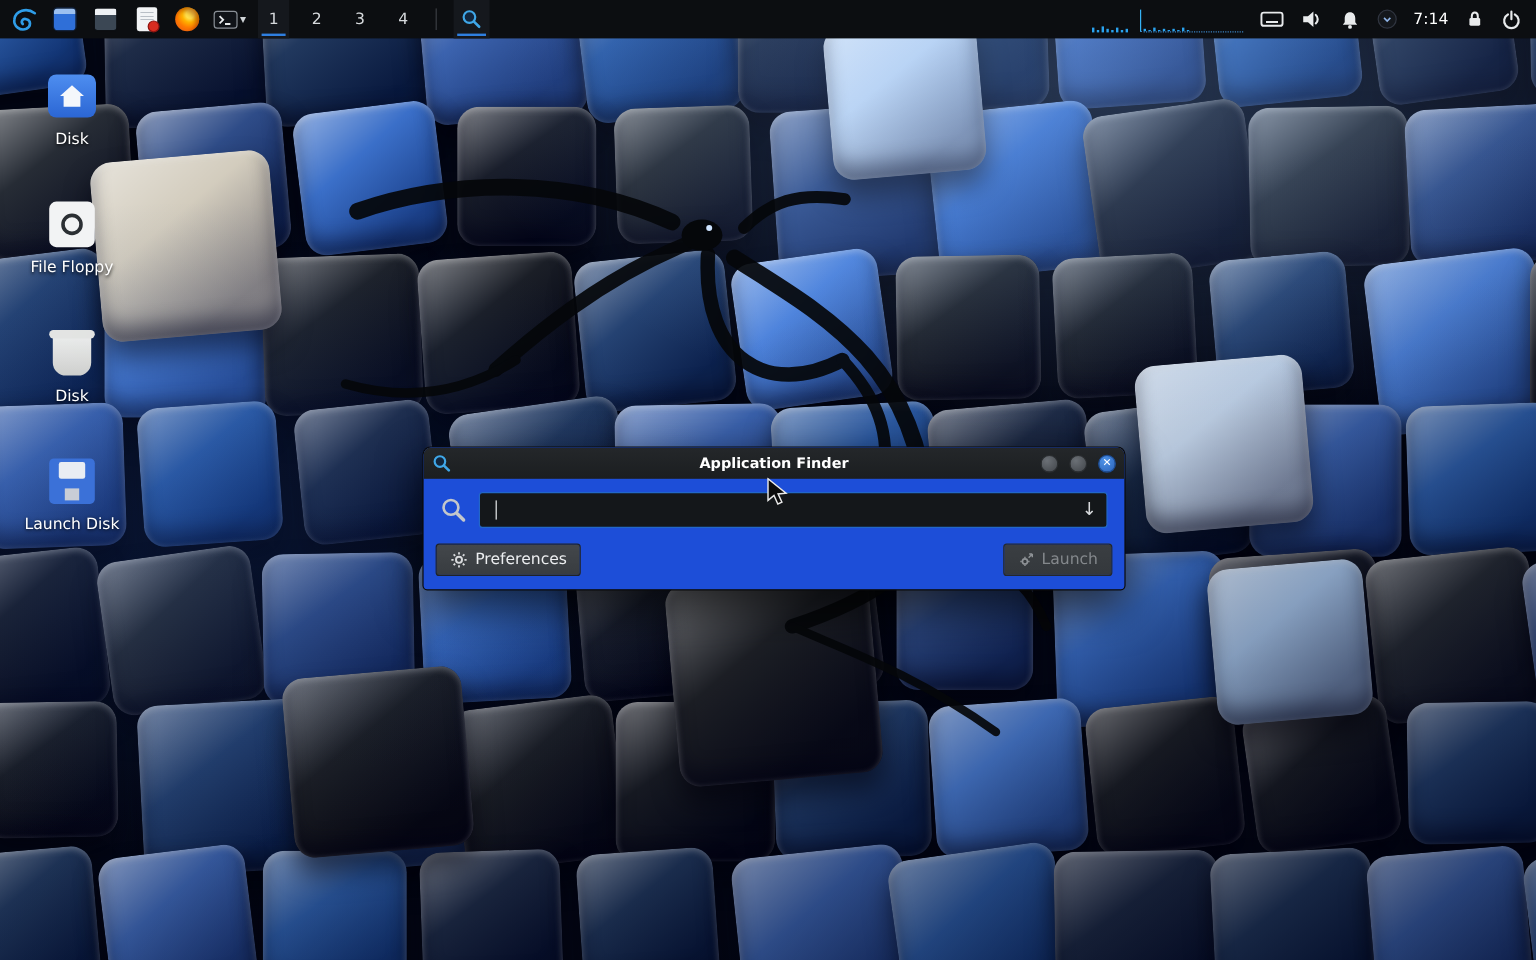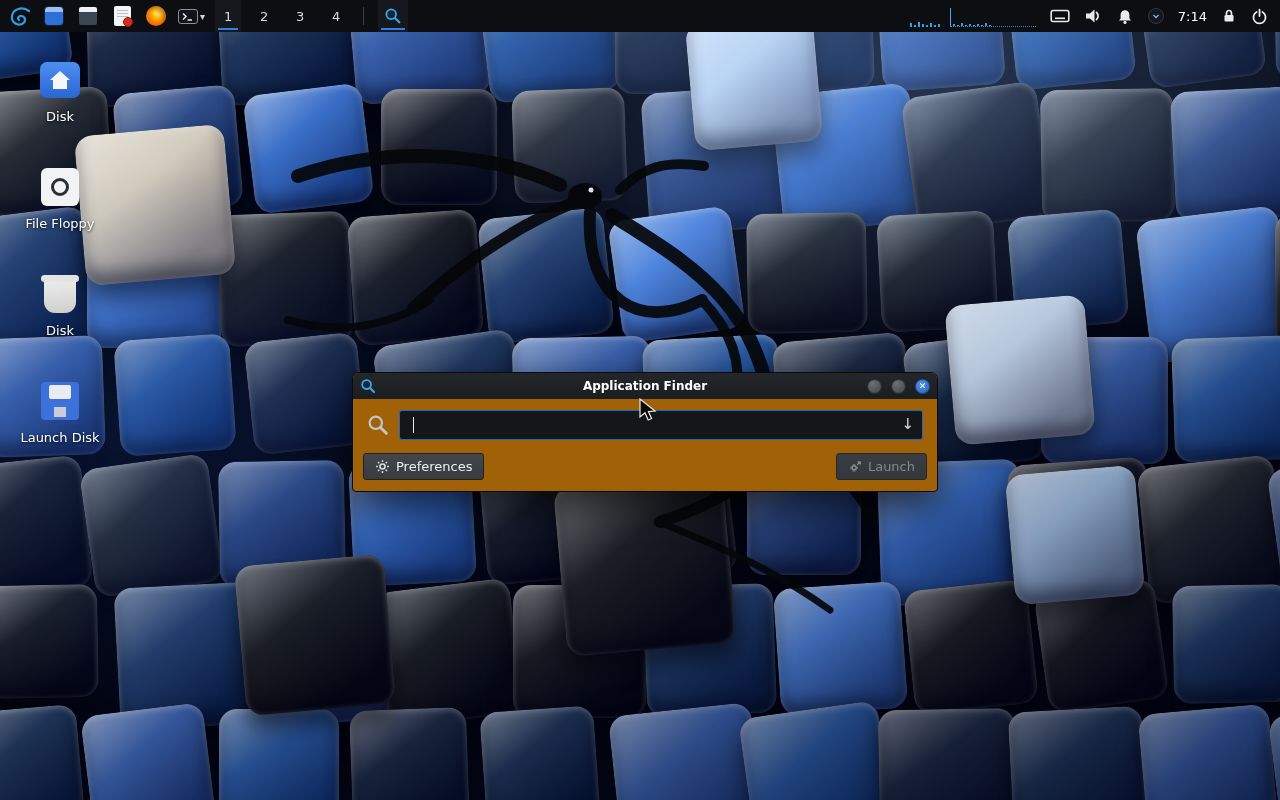--- a/index.html
+++ b/index.html
@@ -73,21 +73,21 @@
   .trash-ic::before { content:""; position:absolute; left:-3px; right:-3px; top:0; height:7px;
     border-radius:4px; background:#eeeeea; }
   .floppy-ic { width:38px; height:38px; border-radius:4px; background:#3b71d8; position:relative; }
   .floppy-ic::before { content:""; position:absolute; left:8px; top:3px; width:22px; height:14px;
     border-radius:2px; background:#e9edf3; }
   .floppy-ic::after { content:""; position:absolute; left:13px; bottom:3px; width:12px; height:10px;
     background:#c8cdd6; }
 
   
   .finder { position:absolute; left:352px; top:372px; width:586px; z-index:40;
-    border-radius:7px 7px 4px 4px; overflow:hidden; background:#a16207;
+    border-radius:7px 7px 4px 4px; overflow:hidden; background:#1d4ed8;
     border:1px solid #0a0a0a; box-shadow:0 14px 36px rgba(0,0,0,.65); }
   .titlebar { height:26px; background:linear-gradient(#24272a,#1b1e20); position:relative;
     display:flex; align-items:center; padding:0 7px; }
   .title { position:absolute; left:0; right:0; text-align:center; font-size:12px; font-weight:bold; color:#fff; }
   .tb-right { margin-left:auto; display:flex; align-items:center; gap:9px; z-index:2; }
   .tb-btn { width:15px; height:15px; border-radius:50%; cursor:pointer; }
   .tb-min, .tb-max { background:radial-gradient(circle at 35% 30%, #6b7076, #41454a); border:1px solid #2a2d30; }
   .tb-close { background:radial-gradient(circle at 35% 30%, #4e93e8, #2b62b8); border:1px solid #1c4d96;
     color:#fff; font-size:9px; font-weight:bold; display:flex; align-items:center; justify-content:center; }
   .frow1 { display:flex; align-items:center; gap:10px; padding:11px 14px 7px 14px; }

